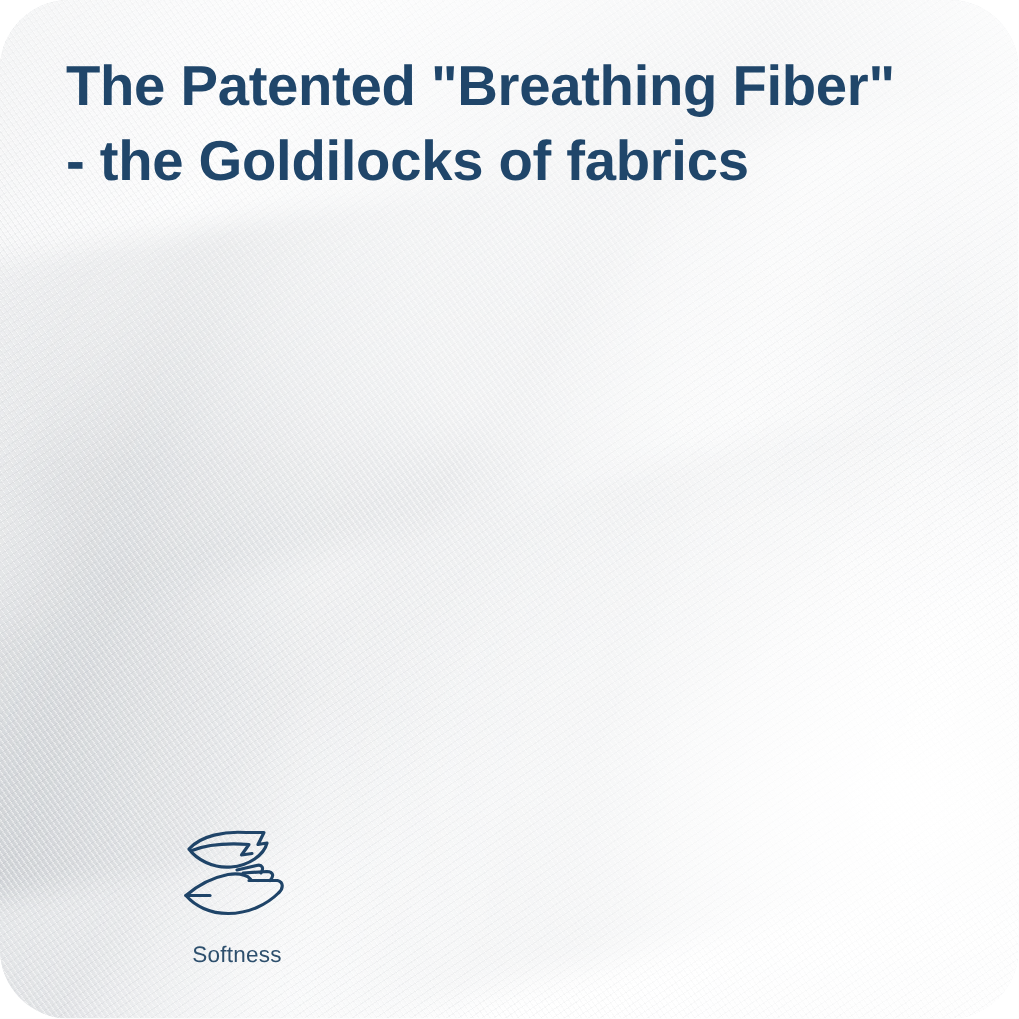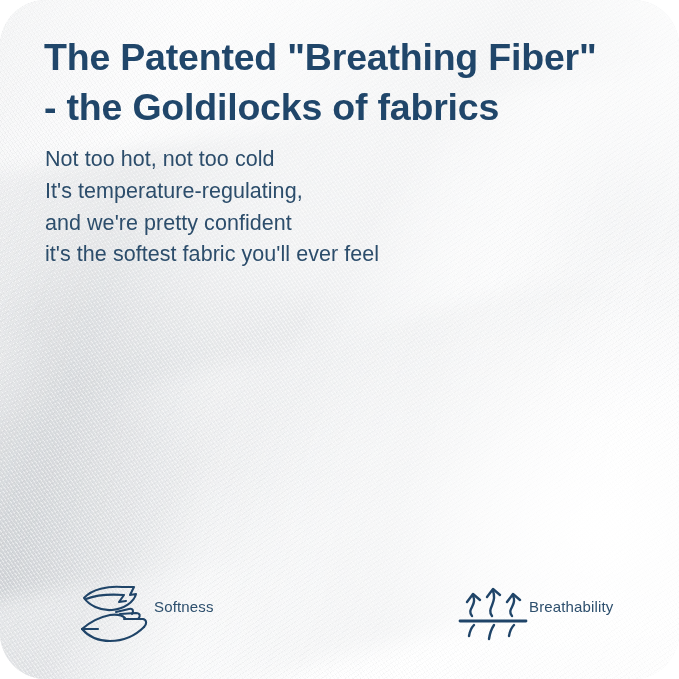--- a/index.html
+++ b/index.html
@@ -206,22 +206,22 @@
     position: absolute;
     left: 78px;
     right: 62px;
     bottom: 34px;
     display: flex;
     justify-content: space-between;
     align-items: flex-end;
   }
   .feature {
     display: flex;
-    flex-direction: row;
-    align-items: flex-start;
+    flex-direction: column;
+    align-items: center;
     width: 160px;
   }
   .feature .ic {
     height: 62px;
     display: flex;
     align-items: flex-end;
     justify-content: center;
   }
   .feature svg { display: block; }
   .feature .cap {
@@ -250,24 +250,20 @@
     <div class="weave-shade"></div>
     <div class="sheen"></div>
     <div class="top-wash"></div>
   </div>
 
   <div class="content">
 
     <div class="headline">The Patented "Breathing Fiber"
 - the Goldilocks of fabrics</div>
 
-    <div class="subcopy">Not too hot, not too cold
-It's temperature-regulating,
-and we're pretty confident
-it's the softest fabric you'll ever feel</div>
 
     <div class="features">
 
       <div class="feature">
         <div class="ic">
           <svg width="76" height="62" viewBox="0 0 76 62" fill="none" stroke="#1f4468" stroke-width="2.1" stroke-linecap="round" stroke-linejoin="round">
 
             <path d="M6 15 C14 6, 30 3, 44 4 L56 4 L52 12 L58 11 C56 19, 46 26, 34 27 C22 28, 11 22, 6 15 Z"></path>
 
             <path d="M8 16 C18 12, 32 11, 46 12 L41 19 L48 18"></path>
@@ -278,39 +274,17 @@
             <path d="M66 44 C69 41, 69 37, 65 36 L46 36"></path>
             <path d="M60 36 C63 33, 62 30, 58 30 L42 31"></path>
             <path d="M54 31 C56 28, 55 25, 51 26 L38 29"></path>
 
             <path d="M4 46 L20 46"></path>
           </svg>
         </div>
         <div class="cap">Softness</div>
       </div>
 
-      <div class="feature">
-        <div class="ic">
-          <svg width="72" height="62" viewBox="0 0 72 62" fill="none" stroke="#1f4468" stroke-width="2.4" stroke-linecap="round" stroke-linejoin="round">
-
-            <path d="M15 33 C9 26, 21 22, 16 13"></path>
-            <path d="M10 19 L16 11 L23 17"></path>
-
-            <path d="M35 33 C29 25, 41 20, 36 8"></path>
-            <path d="M30 14 L36 6 L43 12"></path>
-
-            <path d="M55 33 C49 26, 61 22, 56 13"></path>
-            <path d="M50 19 L56 11 L63 17"></path>
-
-            <path d="M3 38 L69 38" stroke-width="2.8"></path>
-
-            <path d="M12 53 C13 47, 15 44, 17 42"></path>
-            <path d="M32 56 C33 49, 35 45, 37 42"></path>
-            <path d="M52 53 C53 47, 55 44, 57 42"></path>
-          </svg>
-        </div>
-        <div class="cap">Breathability</div>
-      </div>
 
 
     </div>
   </div>
 </div>
 
 </body></html>

